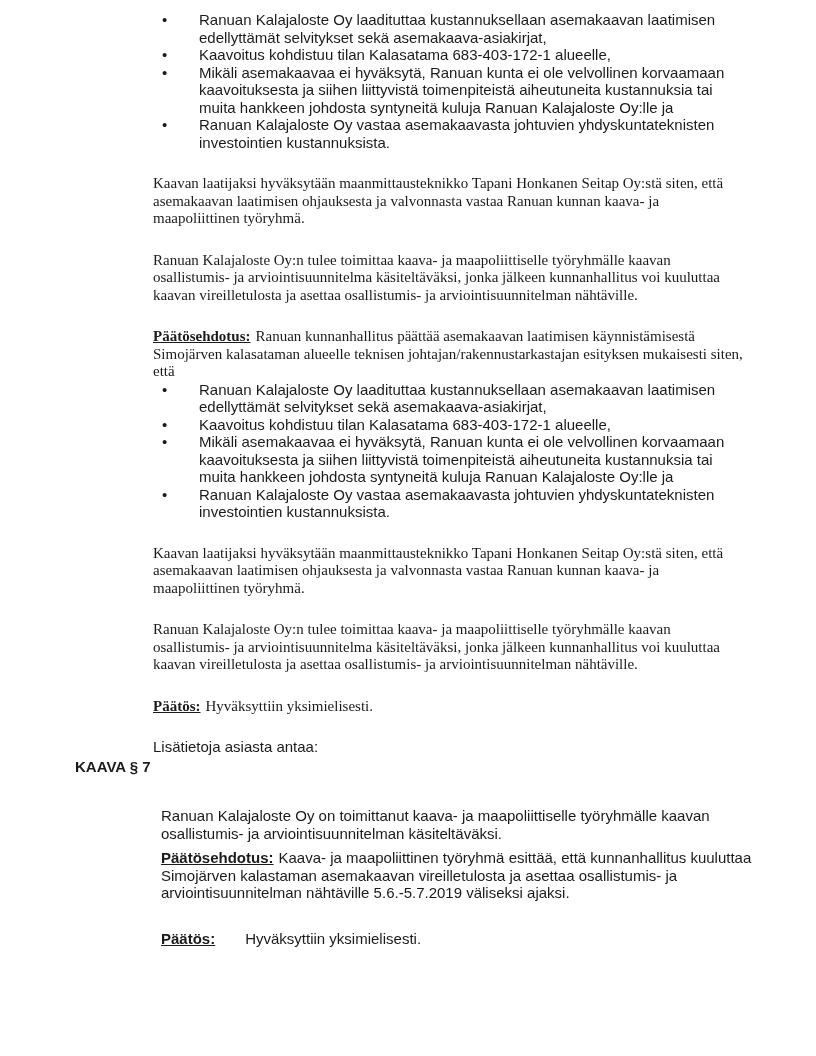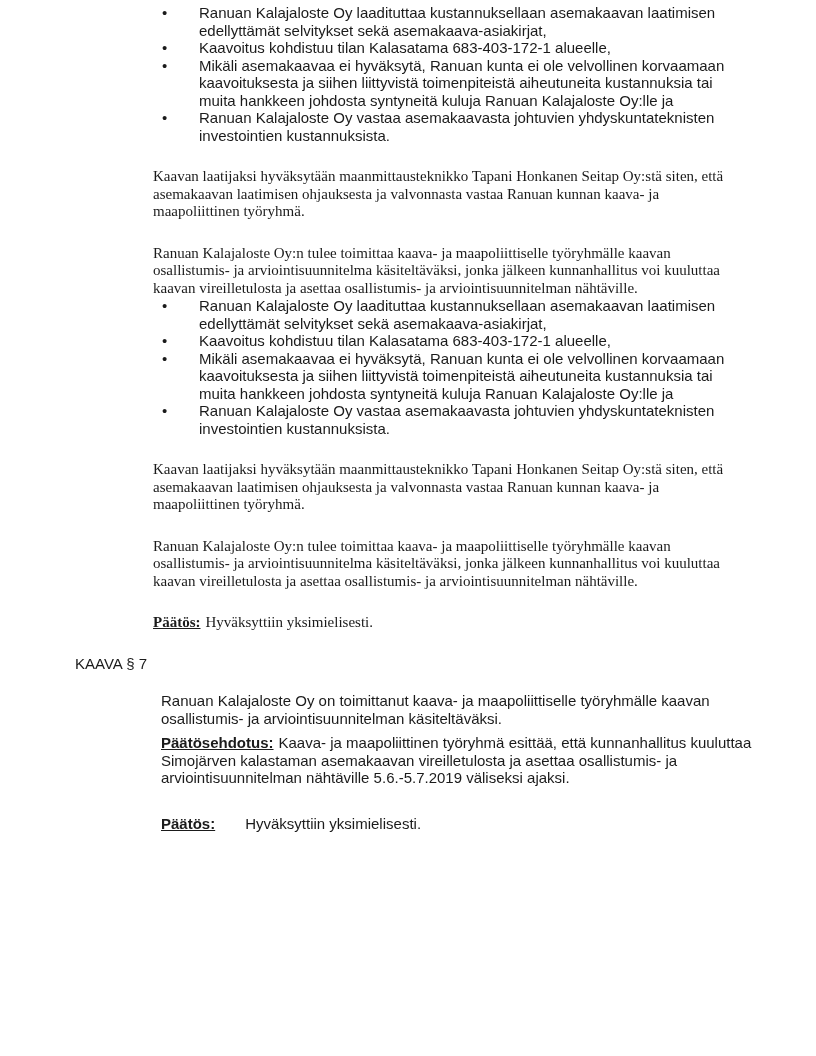--- a/index.html
+++ b/index.html
@@ -13,21 +13,21 @@
     font-family: "Liberation Sans", sans-serif;
     font-size: 15px;
     line-height: 17.5px;
     color: #1b1b1b;
     overflow: hidden;
   }
   .page {
     position: relative;
     width: 816px;
     height: 1056px;
-    padding-top: 4px;
+    padding-top: 11px;
     box-sizing: border-box;
   }
   .body-block {
     margin: 24px 0 0 153px;
     width: 592px;
     font-family: Liberation Serif, serif;
   }
   .bullets {
     list-style: none;
     margin: 0 0 0 153px;
@@ -61,27 +61,28 @@
   }
   .decision-line.wide-gap .label {
     margin-right: 30px;
   }
   .info-block {
     margin: 23px 0 0 153px;
     width: 592px;
   }
   .kaava-heading {
     margin: 2px 0 0 75px;
+    font-weight: bold;
   }
   .s7 {
     margin-left: 161px;
     width: 592px;
   }
   .s7-para {
-    margin-top: 20px;
+    margin-top: 32px;
   }
   .s7-proposal {
     margin-top: 7px;
   }
   .s7-decision {
     margin-top: 28px;
   }
   .no-gap {
     margin-top: 0;
   }
@@ -101,37 +102,41 @@
     <li>Ranuan Kalajaloste Oy laadituttaa kustannuksellaan asemakaavan laatimisen edellyttämät selvitykset sekä asemakaava-asiakirjat,</li>
     <li>Kaavoitus kohdistuu tilan Kalasatama 683-403-172-1 alueelle,</li>
     <li>Mikäli asemakaavaa ei hyväksytä, Ranuan kunta ei ole velvollinen korvaamaan kaavoituksesta ja siihen liittyvistä toimenpiteistä aiheutuneita kustannuksia tai muita hankkeen johdosta syntyneitä kuluja Ranuan Kalajaloste Oy:lle ja</li>
     <li>Ranuan Kalajaloste Oy vastaa asemakaavasta johtuvien yhdyskuntateknisten investointien kustannuksista.</li>
   </ul>
 
   <p class="body-block">Kaavan laatijaksi hyväksytään maanmittausteknikko Tapani Honkanen Seitap Oy:stä siten, että asemakaavan laatimisen ohjauksesta ja valvonnasta vastaa Ranuan kunnan kaava- ja maapoliittinen työryhmä.</p>
 
   <p class="body-block">Ranuan Kalajaloste Oy:n tulee toimittaa kaava- ja maapoliittiselle työryhmälle kaavan osallistumis- ja arviointisuunnitelma käsiteltäväksi, jonka jälkeen kunnanhallitus voi kuuluttaa kaavan vireilletulosta ja asettaa osallistumis- ja arviointisuunnitelman nähtäville.</p>
 
+  <p class="body-block proposal">
+    <span class="label">Päätösehdotus:</span><span>Ranuan kunnanhallitus päättää asemakaavan laatimisen käynnistämisestä Simojärven kalasataman alueelle teknisen johtajan/rakennustarkastajan esityksen mukaisesti siten, että</span>
+  </p>
 
   <ul class="bullets no-gap">
     <li>Ranuan Kalajaloste Oy laadituttaa kustannuksellaan asemakaavan laatimisen edellyttämät selvitykset sekä asemakaava-asiakirjat,</li>
     <li>Kaavoitus kohdistuu tilan Kalasatama 683-403-172-1 alueelle,</li>
     <li>Mikäli asemakaavaa ei hyväksytä, Ranuan kunta ei ole velvollinen korvaamaan kaavoituksesta ja siihen liittyvistä toimenpiteistä aiheutuneita kustannuksia tai muita hankkeen johdosta syntyneitä kuluja Ranuan Kalajaloste Oy:lle ja</li>
     <li>Ranuan Kalajaloste Oy vastaa asemakaavasta johtuvien yhdyskuntateknisten investointien kustannuksista.</li>
   </ul>
 
   <p class="body-block">Kaavan laatijaksi hyväksytään maanmittausteknikko Tapani Honkanen Seitap Oy:stä siten, että asemakaavan laatimisen ohjauksesta ja valvonnasta vastaa Ranuan kunnan kaava- ja maapoliittinen työryhmä.</p>
 
   <p class="body-block">Ranuan Kalajaloste Oy:n tulee toimittaa kaava- ja maapoliittiselle työryhmälle kaavan osallistumis- ja arviointisuunnitelma käsiteltäväksi, jonka jälkeen kunnanhallitus voi kuuluttaa kaavan vireilletulosta ja asettaa osallistumis- ja arviointisuunnitelman nähtäville.</p>
 
   <p class="body-block decision-line">
     <span class="label">Päätös:</span><span>Hyväksyttiin yksimielisesti.</span>
   </p>
 
   <div class="info-block">
+    <div>Lisätietoja asiasta antaa:</div>
   </div>
 
   <div class="kaava-heading">KAAVA § 7</div>
 
   <p class="s7 s7-para">Ranuan Kalajaloste Oy on toimittanut kaava- ja maapoliittiselle työryhmälle kaavan osallistumis- ja arviointisuunnitelman käsiteltäväksi.</p>
 
   <p class="s7 s7-proposal proposal">
     <span class="label">Päätösehdotus:</span><span>Kaava- ja maapoliittinen työryhmä esittää, että kunnanhallitus kuuluttaa Simojärven kalastaman asemakaavan vireilletulosta ja asettaa osallistumis- ja arviointisuunnitelman nähtäville 5.6.-5.7.2019 väliseksi ajaksi.</span>
   </p>
 

